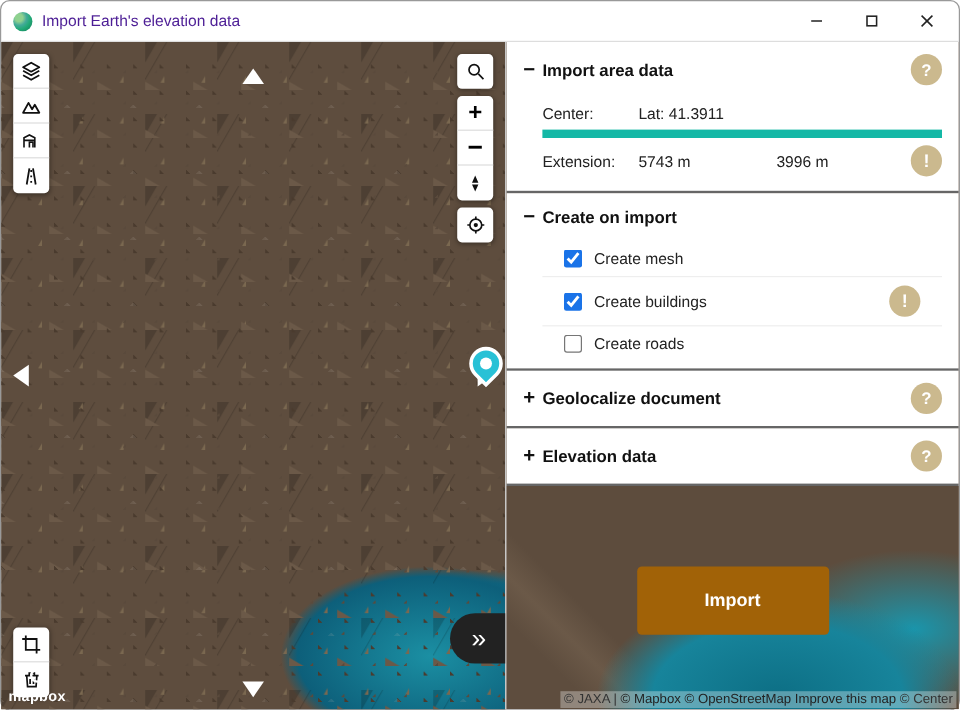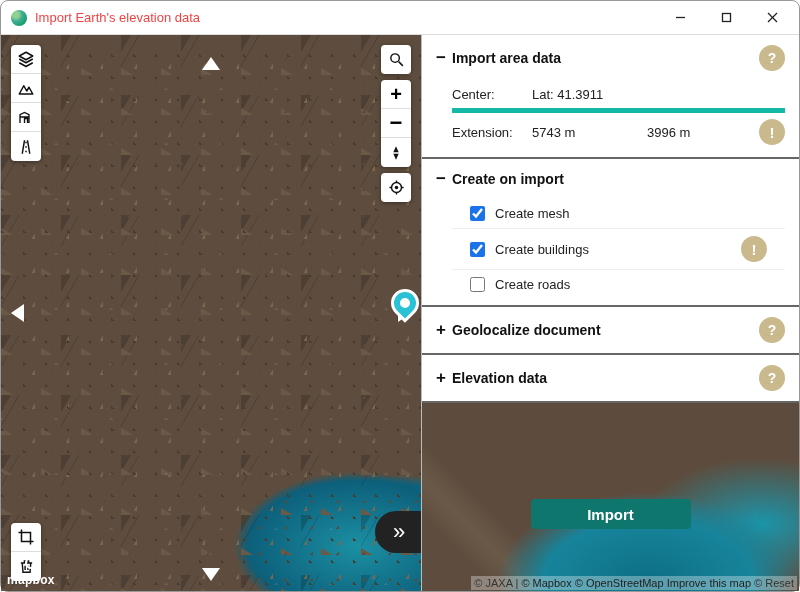--- a/index.html
+++ b/index.html
@@ -22,21 +22,21 @@
   border-bottom: 1px solid #ddd;
   font-size: 13px;
 }
 .titlebar .title-icon {
   width: 16px; height: 16px;
   border-radius: 50%;
   background: radial-gradient(circle at 30% 30%, #8fd18f 20%, #4a9 40%, #2a7 60%, #175 100%);
   margin-right: 8px;
   flex-shrink: 0;
 }
-.titlebar .title { flex: 1; color: #ef4444; }
+.titlebar .title { flex: 1; color: #4c1d95; }
 .win-controls { display: flex; }
 .win-btn {
   width: 46px; height: 32px;
   display: flex; align-items: center; justify-content: center;
   font-size: 14px; font-family: "Segoe UI Symbol", sans-serif;
   cursor: pointer;
 }
 
 .body { flex: 1; display: flex; position: relative; }
 
@@ -202,21 +202,21 @@
   background: #cbb98e; color: #fff;
   display: flex; align-items: center; justify-content: center;
   font-weight: 700; font-size: 15px;
   margin-left: auto;
 }
 
 .sec-body { padding: 0 14px 6px 30px; font-size: 13px; color: #222; }
 .row {
   display: flex; align-items: center;
   padding: 6px 0;
-  border-bottom: 5px solid #14b8a6;
+  border-bottom: 7px solid #14b8a6;
 }
 .row:last-child { border-bottom: none; }
 .row .k { width: 80px; }
 .row .v1 { width: 115px; }
 .row .v2 { flex:1; }
 
 .chk-row {
   display: flex; align-items: center;
   padding: 7px 18px;
   border-bottom: 1px solid #eee;
@@ -229,22 +229,22 @@
   left: 0; right: 0;
   bottom: 48px;
   display: flex; gap: 16px;
   padding: 14px 18px;
   z-index: 2;
   justify-content: center;
 }
 .abtn {
   flex: 1;
   max-width: 160px;
-  height: 30px;
-  background: #0f766e; color: #fff;
+  height: 57px;
+  background: #a16207; color: #fff;
   border-radius: 4px;
   display: flex; align-items: center; justify-content: center;
   font-size: 15px; font-weight: 600;
   cursor: pointer;
 }
 
 svg { display: block; }
 </style>
 </head>
 <body>
@@ -423,18 +423,18 @@
 
       <div class="actions">
         <div class="abtn">Import</div>
       </div>
 
       <div class="attribution">
         <span>© JAXA</span> |
         <a>© Mapbox</a>
         <a>© OpenStreetMap</a>
         <a class="improve">Improve this map</a>
-        <span>© Reset</span>
+        <span>© Center</span>
       </div>
     </div>
 
   </div>
 </div>
 
 </body></html>

